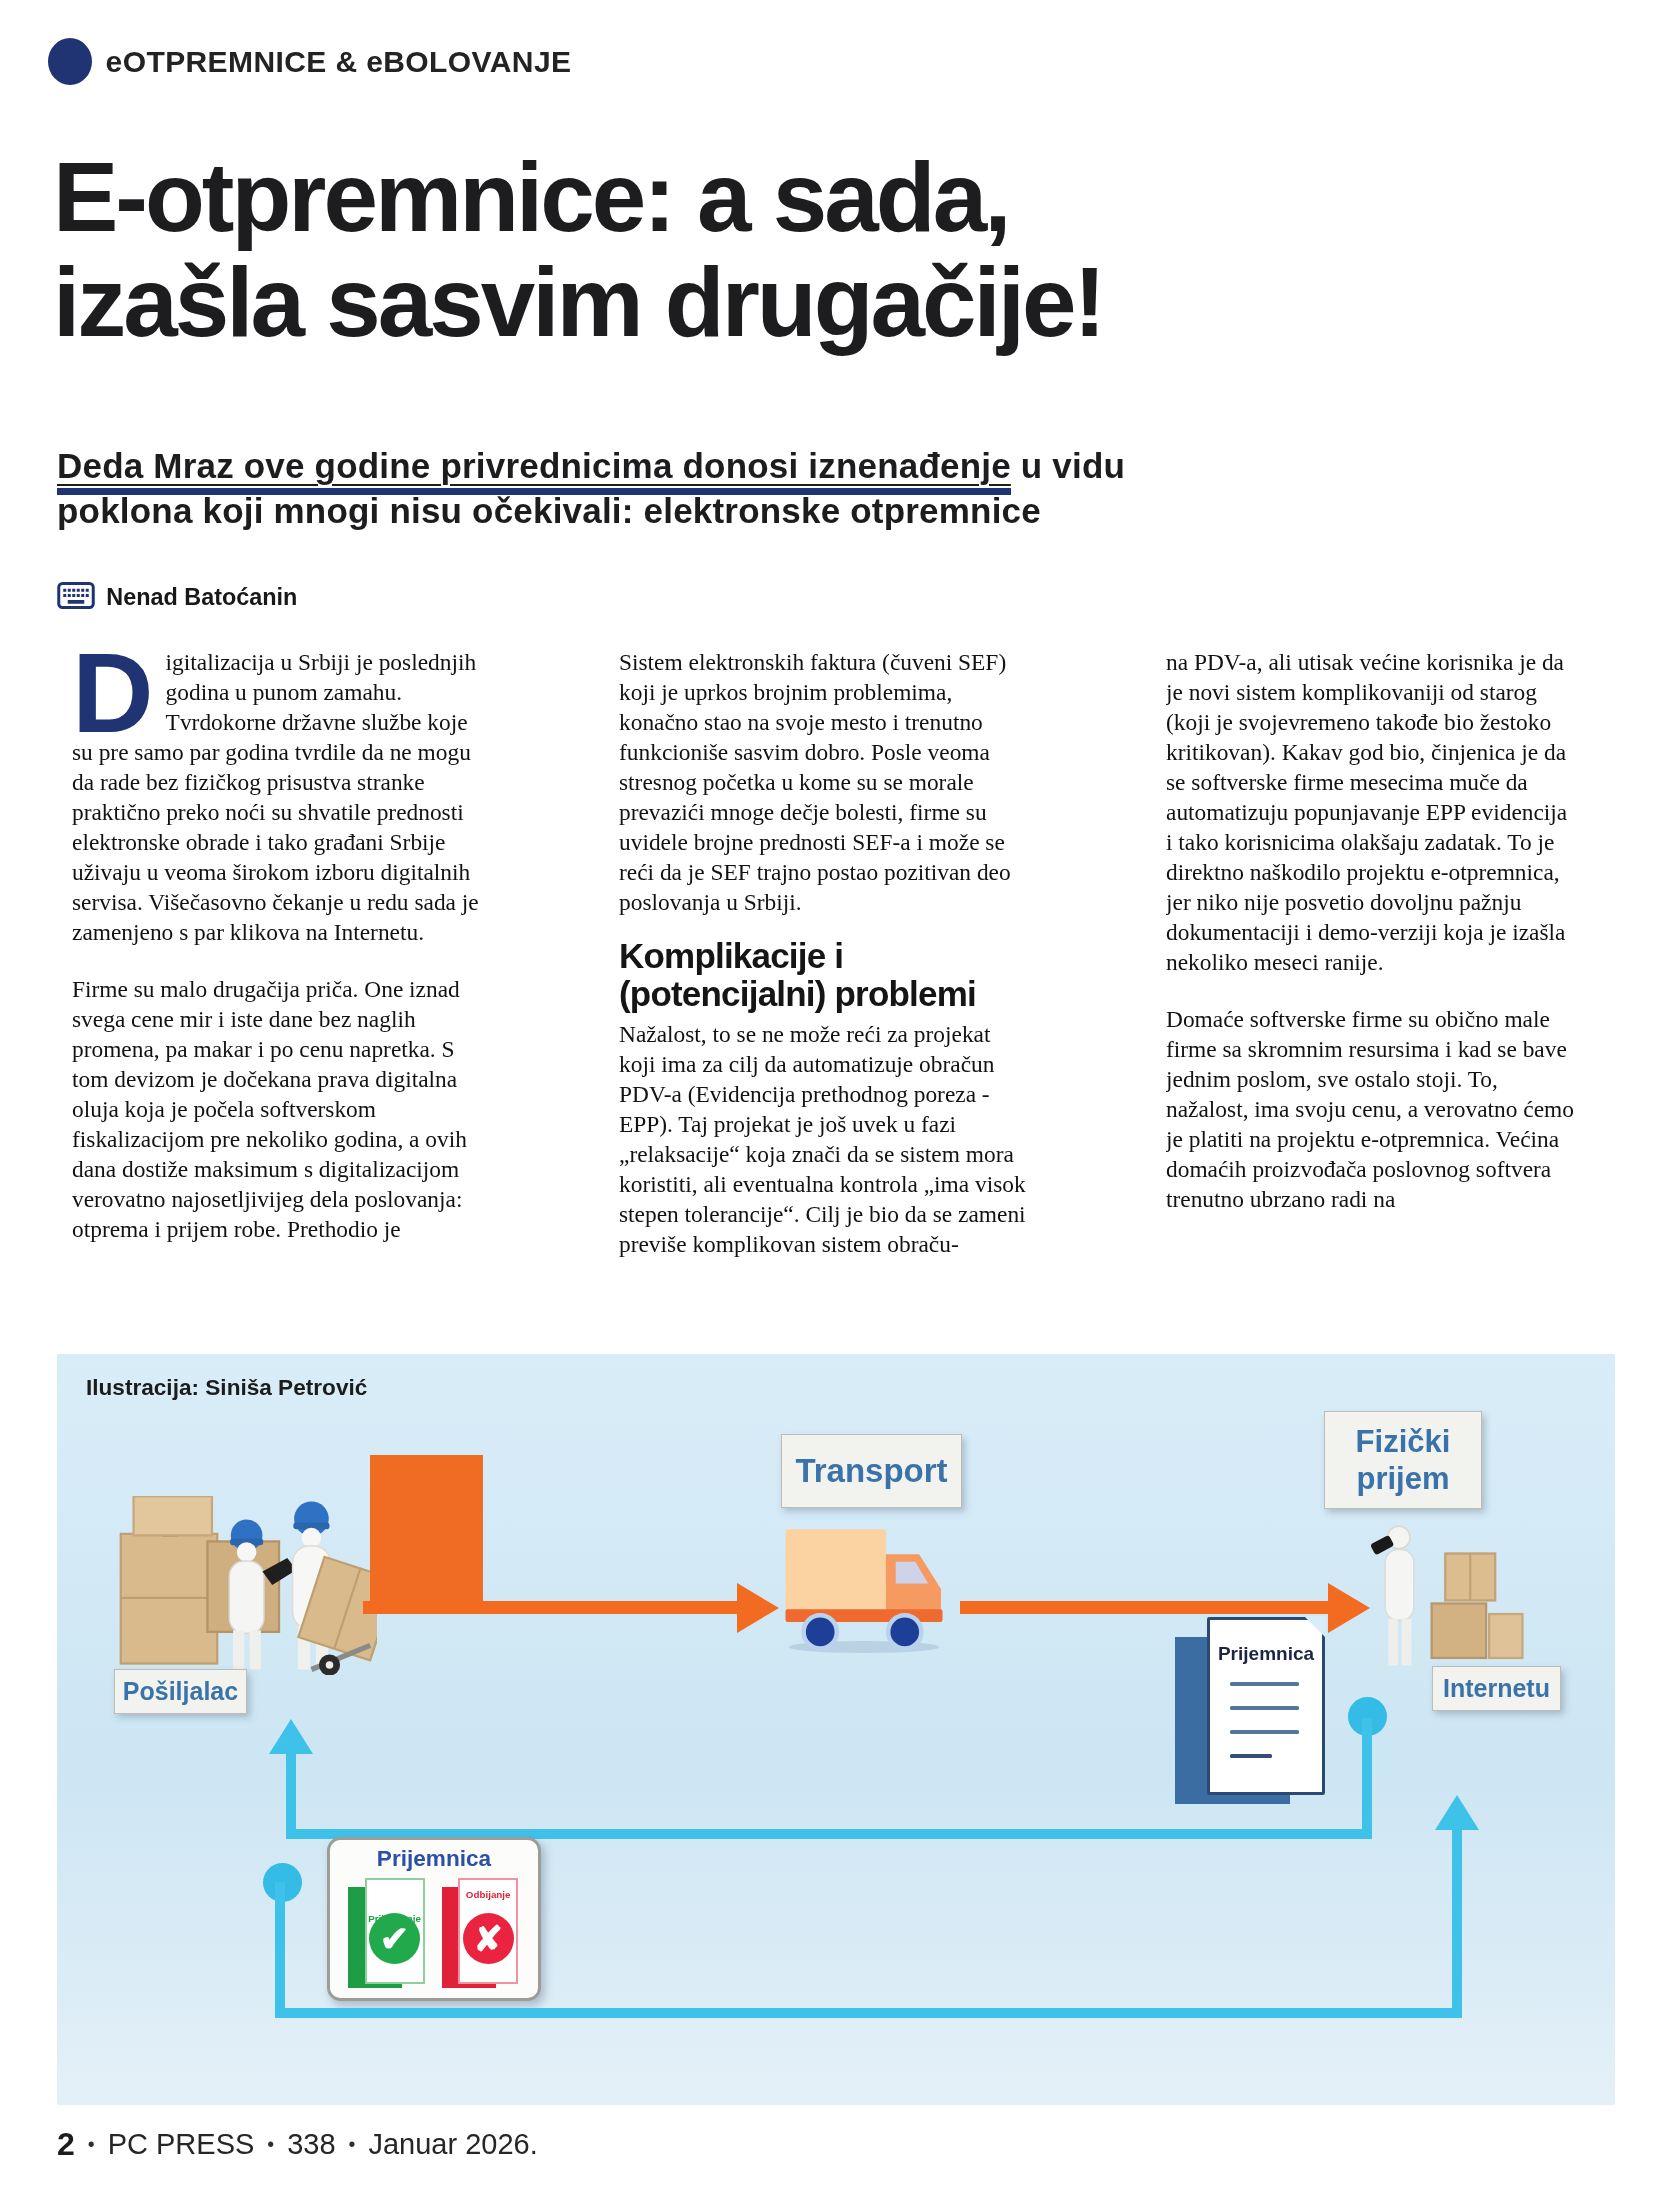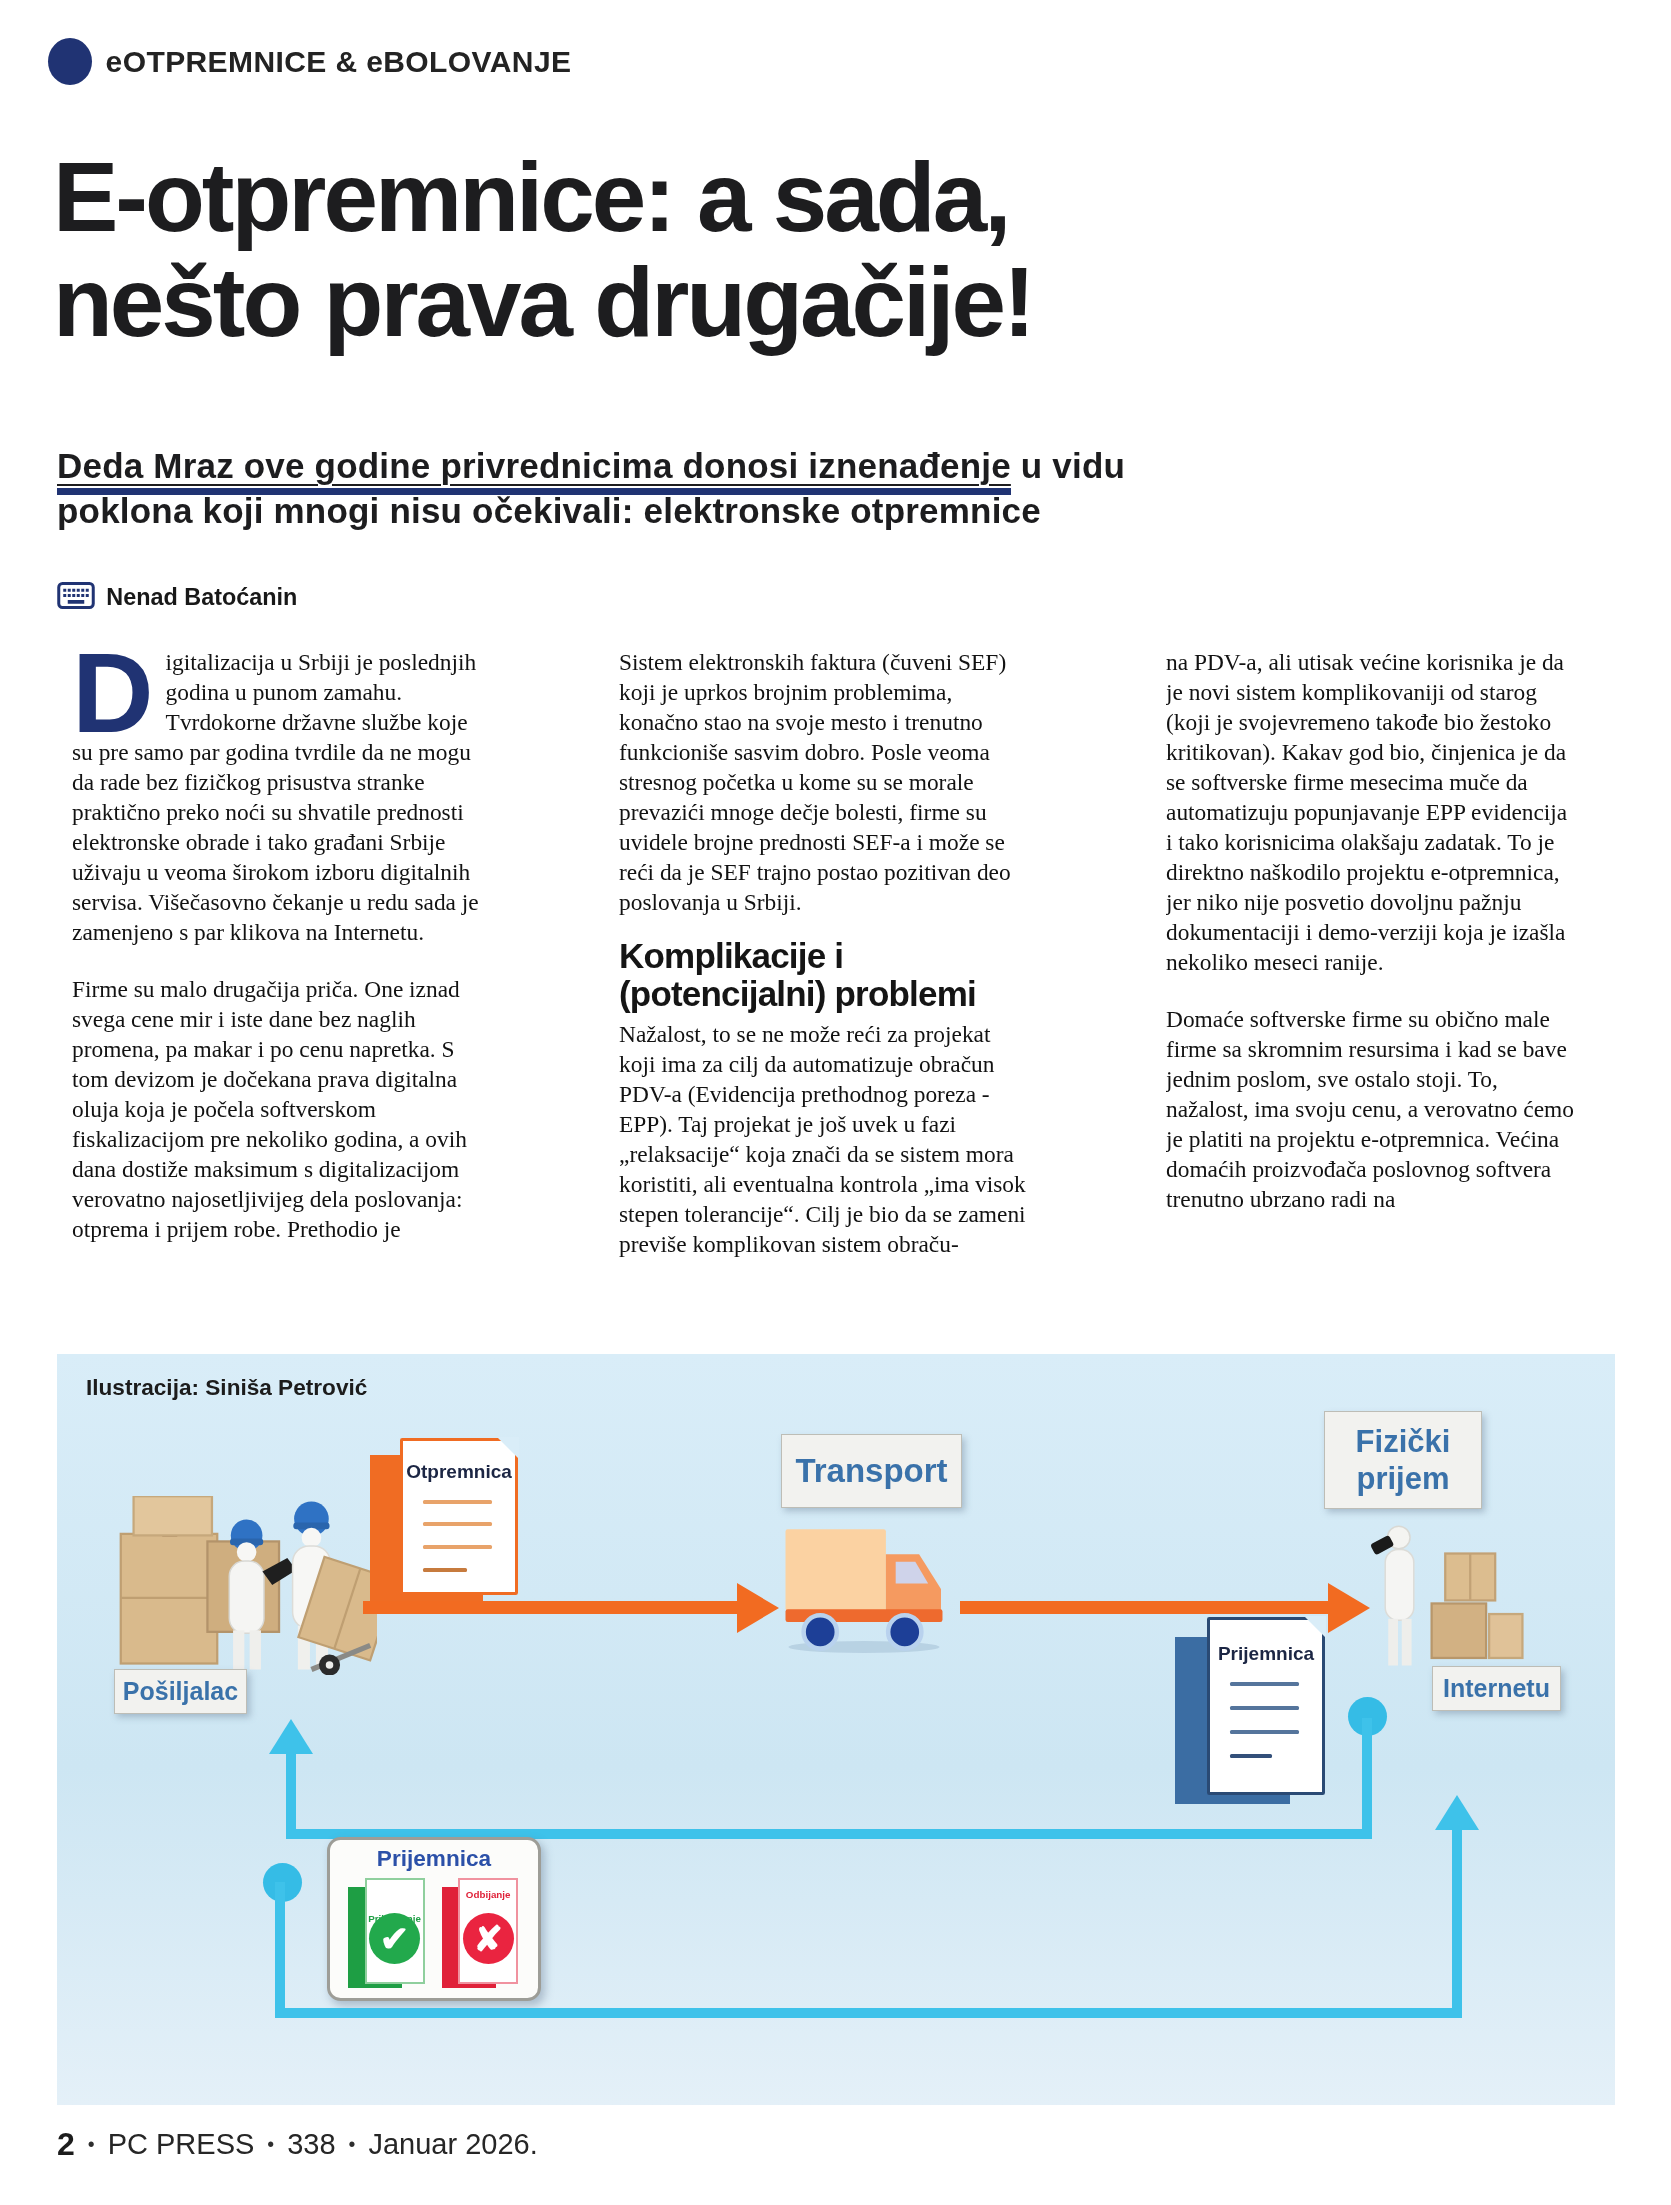--- a/index.html
+++ b/index.html
@@ -116,21 +116,21 @@
 
 <div class="page">
 
   <div class="kicker-row">
     <div class="kicker-dot"></div>
     <div class="kicker-text">eOTPREMNICE &amp; eBOLOVANJE</div>
   </div>
 
   <div class="headline">
     <div>E-otpremnice: a sada,</div>
-    <div>nešto prava drugačije!</div>
+    <div>izašla sasvim drugačije!</div>
   </div>
 
   <div class="standfirst">
     <div><span class="u">Deda Mraz ove godine privrednicima donosi iznenađenje</span><span> u vidu</span></div>
     <div>poklona koji mnogi nisu očekivali: elektronske otpremnice</div>
   </div>
 
   <div class="byline">
     <span>
       <svg width="38" height="27" viewBox="0 0 50 36">
@@ -202,28 +202,20 @@
       </g>
       <line x1="258" y1="230" x2="336" y2="198" stroke="#8a8a86" stroke-width="7"></line>
       <circle cx="282" cy="224" r="14" fill="#2b2b2b"></circle>
       <circle cx="282" cy="224" r="5" fill="#ececea"></circle>
     </svg>
 
     <div class="label-box lbl-posiljalac">Pošiljalac</div>
 
     <div class="doc doc-otp">
       <div class="shadow"></div>
-      <div class="pg">
-        <div class="cut"></div>
-        <div class="ttl">Otpremnica</div>
-        <div class="ln" style="top:59px;width:69px;"></div>
-        <div class="ln" style="top:81px;width:69px;"></div>
-        <div class="ln" style="top:104px;width:69px;"></div>
-        <div class="ln" style="top:127px;width:44px;background:#c77b3e;"></div>
-      </div>
     </div>
 
     <div class="o-bar" style="left:306px;top:247px;width:377px;"></div>
     <div class="o-head" style="left:680px;top:229px;"></div>
 
     <div class="label-box lbl-transport">Transport</div>
     <svg style="position:absolute;left:727px;top:166px" width="160" height="134" viewBox="0 0 212 177">
       <ellipse cx="106" cy="168" rx="100" ry="8" fill="rgba(110,145,175,.25)"></ellipse>
       <rect x="2" y="12" width="133" height="108" rx="3" fill="#fbd2a2"></rect>
       <path d="M135,45 h44 l29,46 v29 h-73 z" fill="#f59a60"></path>

